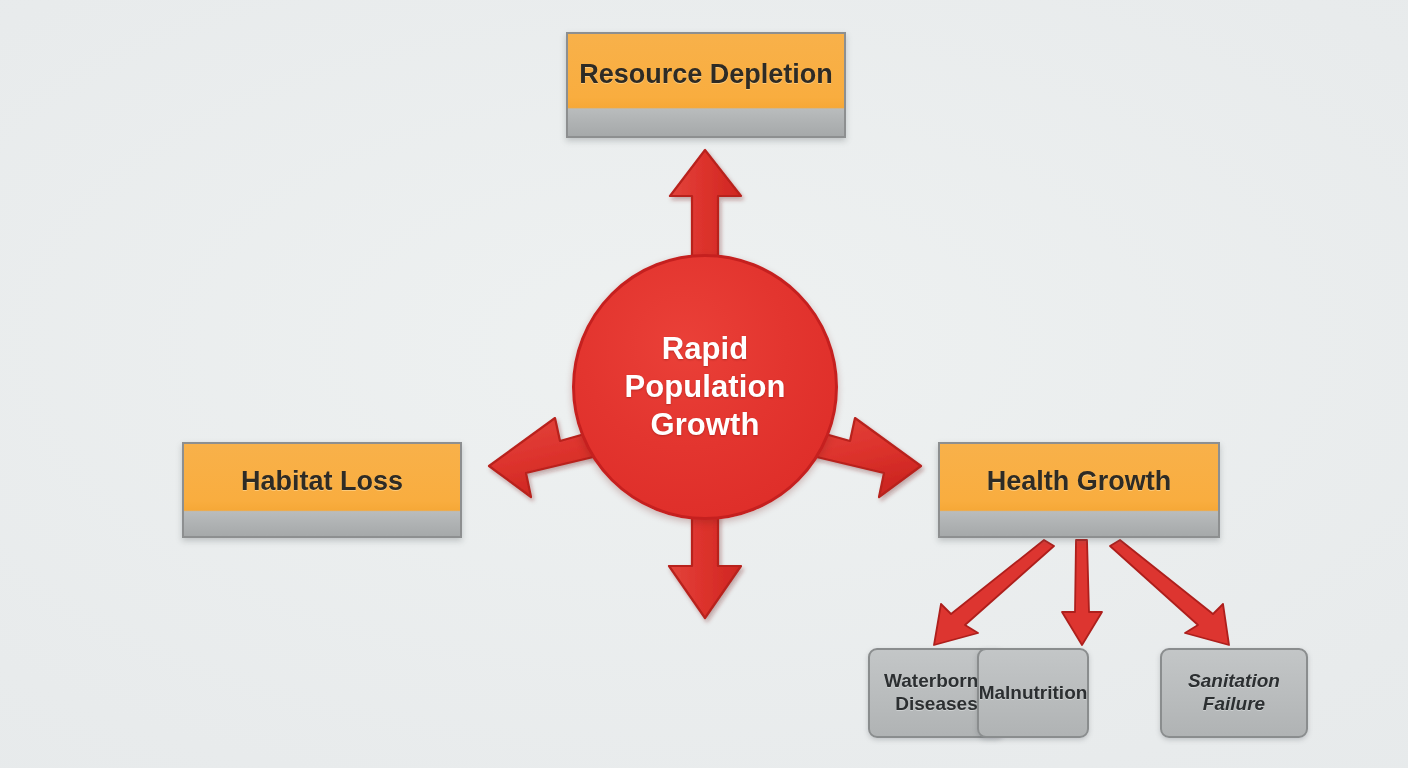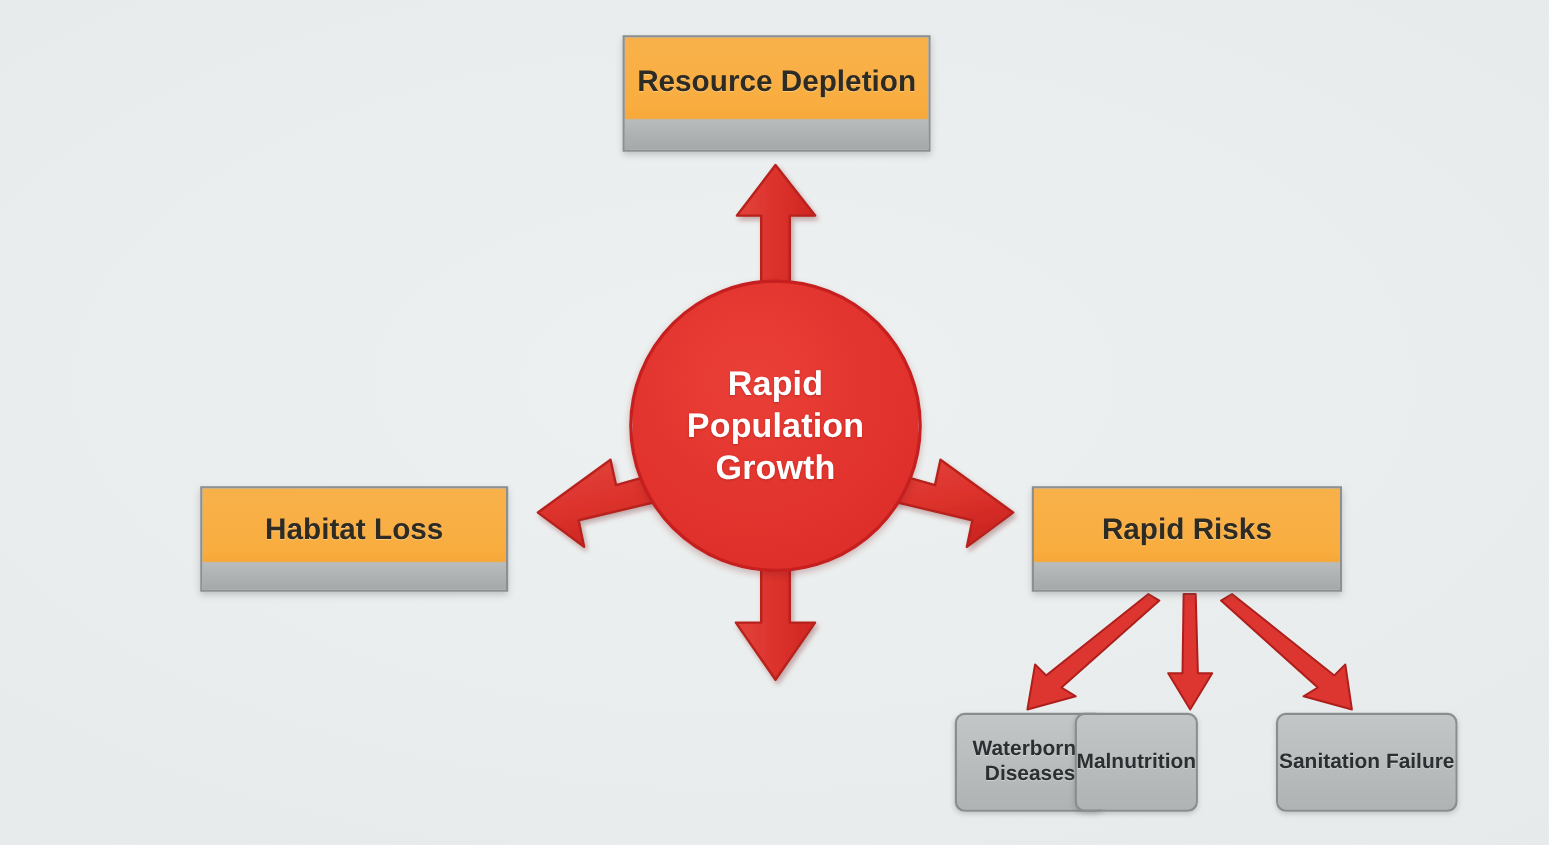--- a/index.html
+++ b/index.html
@@ -116,21 +116,21 @@
   .subnode .subnode-label {
     color: #2c2f31;
     font-size: 19px;
     font-weight: bold;
     text-align: center;
     line-height: 1.2;
     text-shadow: 0 1px 0 rgba(230,233,234,0.5);
   }
   #sub-waterborne { left: 868px; top: 648px; width: 137px; height: 90px; }
   #sub-malnutrition { left: 977px; top: 648px; width: 112px; height: 90px; }
-  #sub-sanitation { left: 1160px; top: 648px; width: 165px; height: 90px; }
+  #sub-sanitation { left: 1160px; top: 648px; width: 148px; height: 90px; font-style: italic; }
 </style>
 </head>
 <body>
 
 <div id="diagram">
 
   <svg id="arrow-layer" viewBox="0 0 1408 768" width="1408" height="768" xmlns="http://www.w3.org/2000/svg">
     <defs>
       <linearGradient id="arrGradV" x1="0" y1="0" x2="1" y2="0">
         <stop offset="0%" stop-color="#e2453c"></stop>
@@ -182,21 +182,21 @@
 
   <div class="node" id="node-habitat">
     <span class="node-label">Habitat Loss</span>
   </div>
 
   <div class="hub">
     <span class="hub-label">Rapid Population Growth</span>
   </div>
 
   <div class="node" id="node-health">
-    <span class="node-label">Rapid Risks</span>
+    <span class="node-label">Health Growth</span>
   </div>
 
 
   <div class="subnode" id="sub-waterborne">
     <span class="subnode-label">Waterborne Diseases</span>
   </div>
 
   <div class="subnode" id="sub-malnutrition">
     <span class="subnode-label">Malnutrition</span>
   </div>

